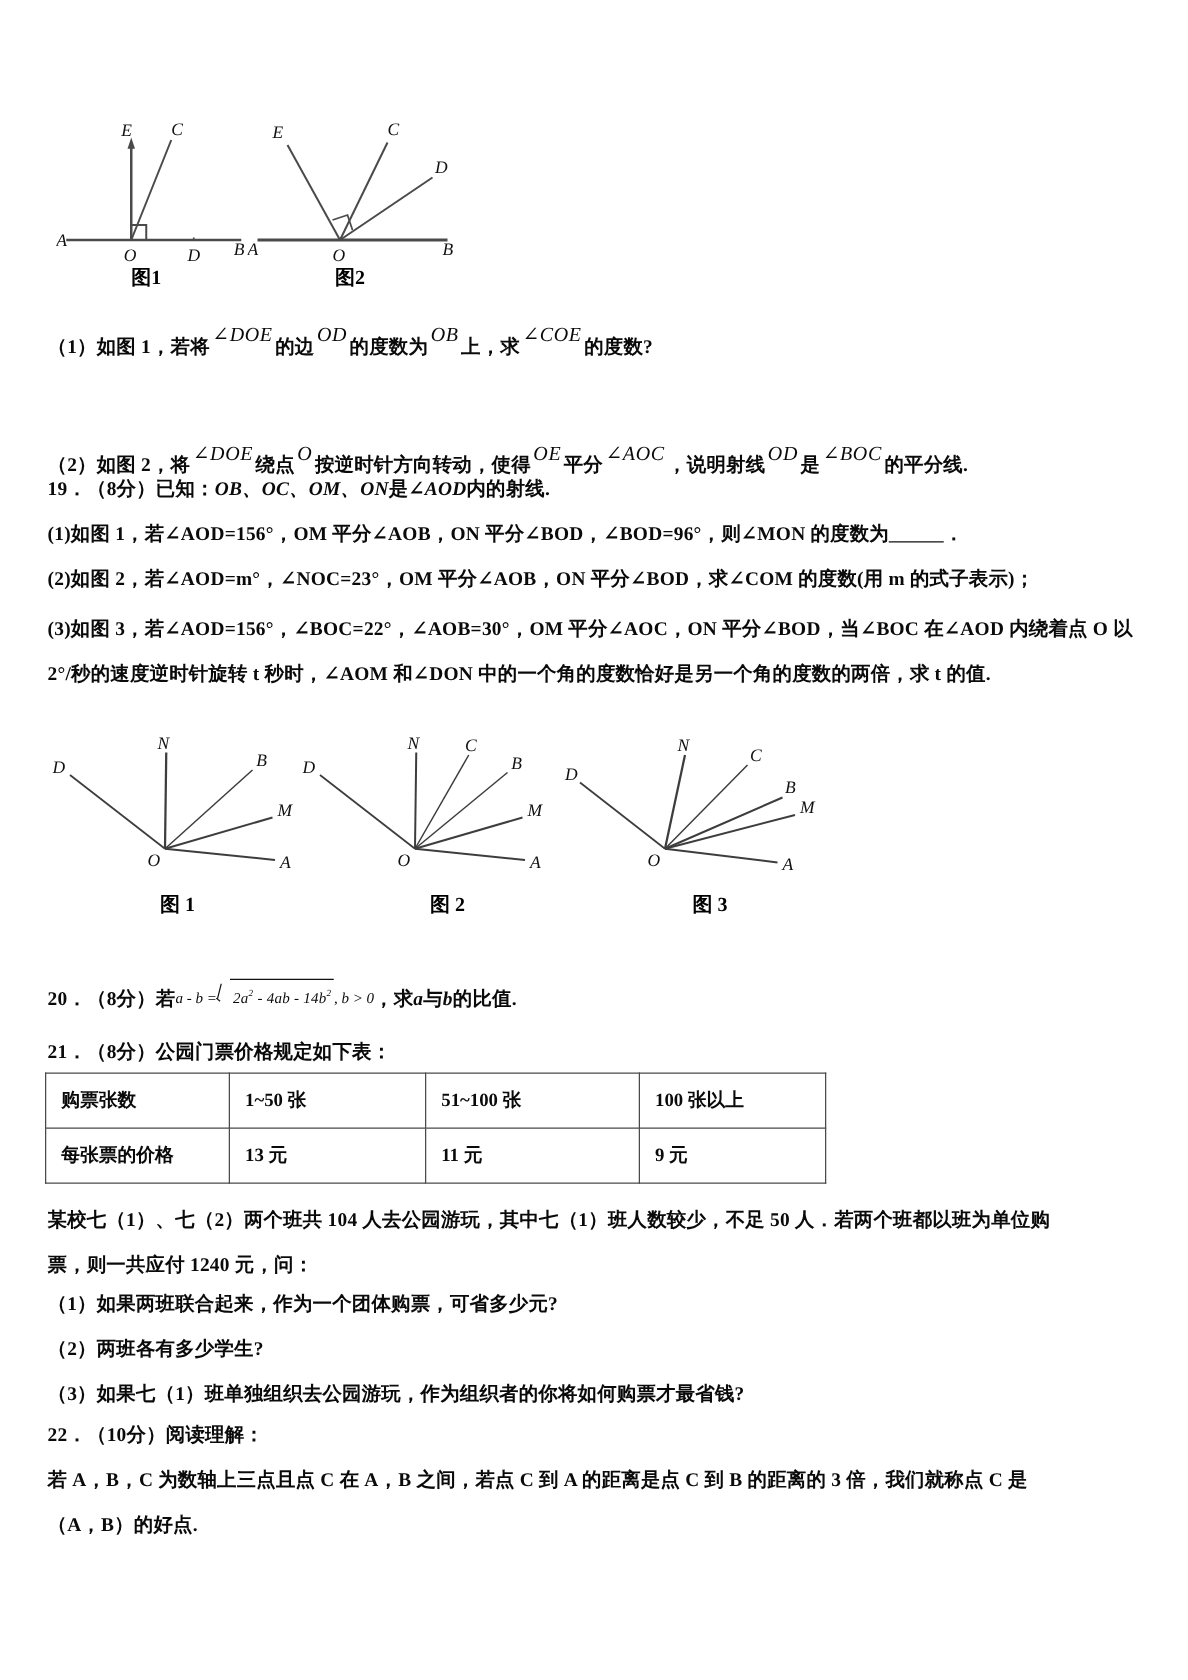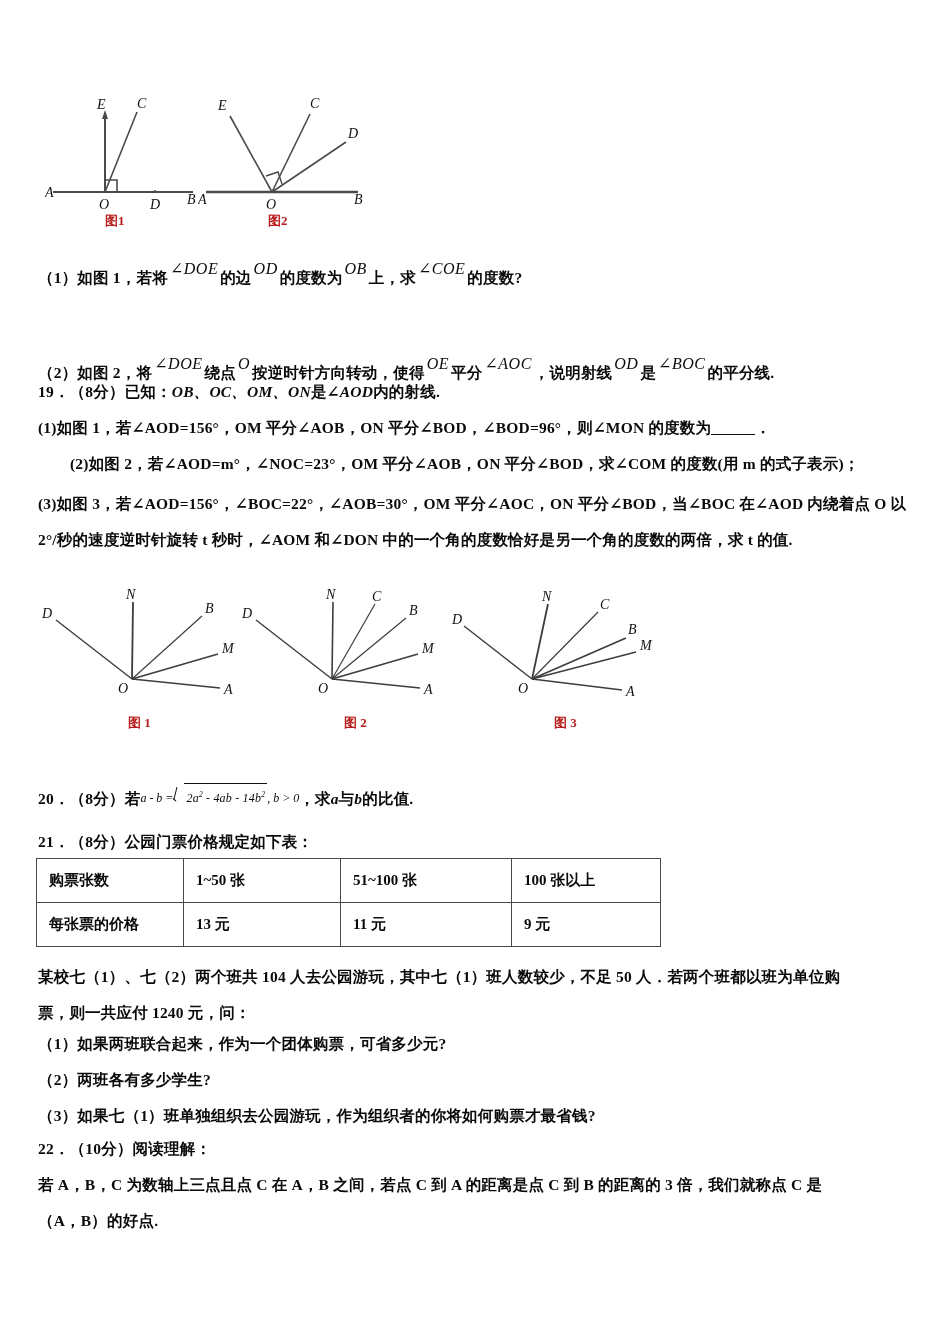--- a/index.html
+++ b/index.html
@@ -74,22 +74,22 @@
 
   
   .fig {
     position: absolute;
   }
   .fig svg { display: block; }
   .figlabel {
     position: absolute;
     font-family: "Liberation Serif", "DejaVu Serif", serif;
     font-weight: bold;
-    font-size: 13px;
-    color: #b91c1c;
+    font-size: 16px;
+    color: #000000;
     white-space: nowrap;
   }
 
   
   .sqrt-wrap {
     display: inline-block;
     position: relative;
     font-style: italic;
     font-weight: normal;
     font-size: 12px;
@@ -205,21 +205,21 @@
   </div>
 
   <div class="ln" style="left:38px; top:382px;">
     <span>19．</span><span>（8分）</span><span>已知：</span><span class="mi-b">OB、OC、OM、ON</span><span>是∠</span><span class="mi-b">AOD</span><span>内的射线.</span>
   </div>
 
   <div class="ln" style="left:38px; top:418px;">
     <span>(1)如图 1，若∠AOD=156°，OM 平分∠AOB，ON 平分∠BOD，∠BOD=96°，则∠MON 的度数为</span><span class="blank-ul"></span><span>．</span>
   </div>
 
-  <div class="ln" style="left:38px; top:454px;margin-left:32px;">(2)如图 2，若∠AOD=m°，∠NOC=23°，OM 平分∠AOB，ON 平分∠BOD，求∠COM 的度数(用 m 的式子表示)；</div>
+  <div class="ln" style="left:38px; top:454px;">(2)如图 2，若∠AOD=m°，∠NOC=23°，OM 平分∠AOB，ON 平分∠BOD，求∠COM 的度数(用 m 的式子表示)；</div>
 
   <div class="ln wrapline" style="left:38px; top:486px; width:878px;">(3)如图 3，若∠AOD=156°，∠BOC=22°，∠AOB=30°，OM 平分∠AOC，ON 平分∠BOD，当∠BOC 在∠AOD 内绕着点 O 以 2°/秒的速度逆时针旋转 t 秒时，∠AOM 和∠DON 中的一个角的度数恰好是另一个角的度数的两倍，求 t 的值.</div>
 
   <div class="fig" style="left:42px; top:586px;">
     <svg width="215" height="115" viewBox="0 0 215 115">
 
       <line x1="90" y1="93" x2="14" y2="34" stroke="#3d3d3d" stroke-width="1.4"></line>
       <line x1="90" y1="93" x2="91" y2="16" stroke="#3d3d3d" stroke-width="1.8"></line>
       <line x1="90" y1="93" x2="160" y2="30" stroke="#3d3d3d" stroke-width="1.2"></line>
       <line x1="90" y1="93" x2="176" y2="68" stroke="#3d3d3d" stroke-width="1.6"></line>

